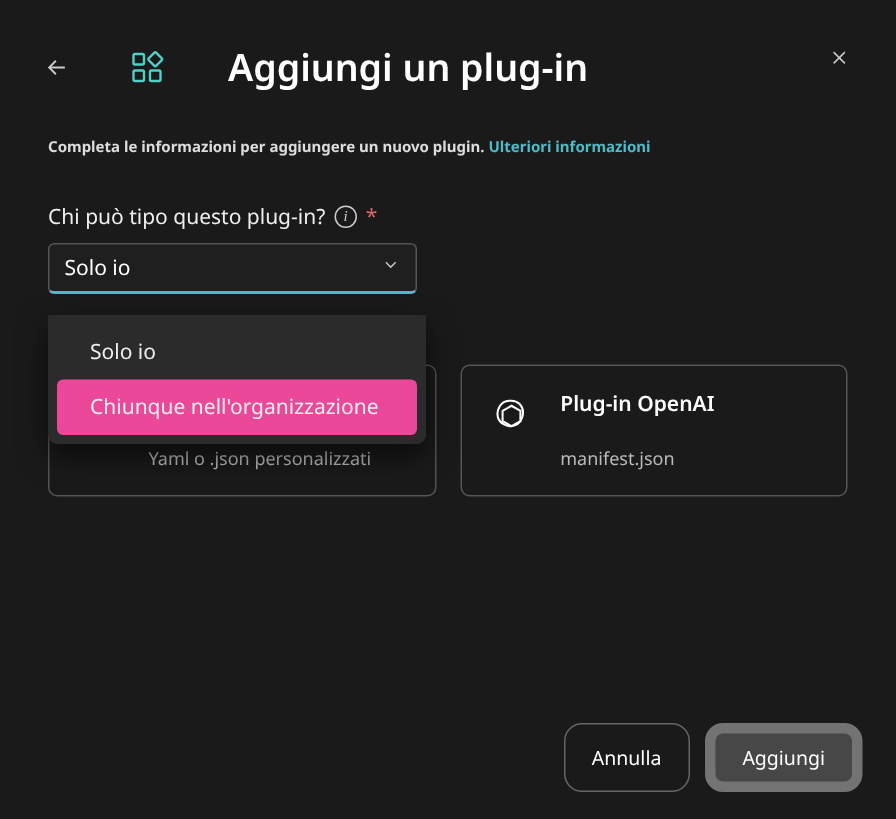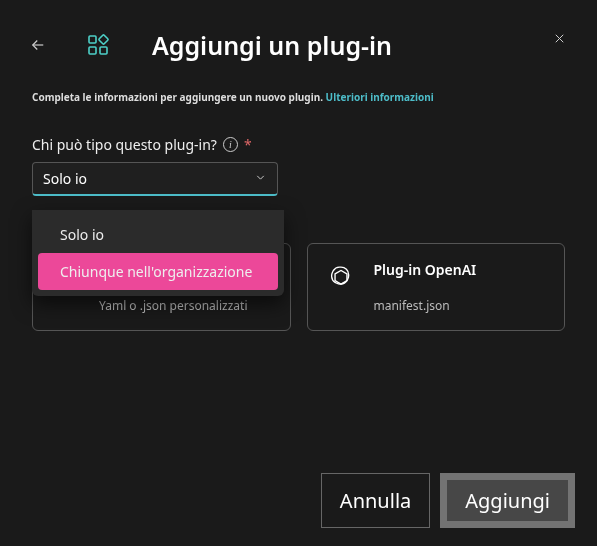--- a/index.html
+++ b/index.html
@@ -122,23 +122,23 @@
     display: flex; align-items: center; justify-content: center;
   }
   .card-title { font-size: 14px; font-weight: 600; color: #fff; }
   .card-sub { font-size: 12px; color: #bbb; margin-top: 18px; }
   .footer {
     position: absolute;
     bottom: 18px; right: 22px;
     display: flex; gap: 10px;
   }
   .btn {
-    font-size: 20px;
+    font-size: 13px;
     padding: 7px 18px;
-    border-radius: 0;
+    border-radius: 12px;
     cursor: pointer;
     font-family: inherit;
   }
   .btn-secondary {
     background: #1a1a1a;
     border: 1px solid #666;
     color: #fff;
   }
   .btn-primary {
     background: #474747;

